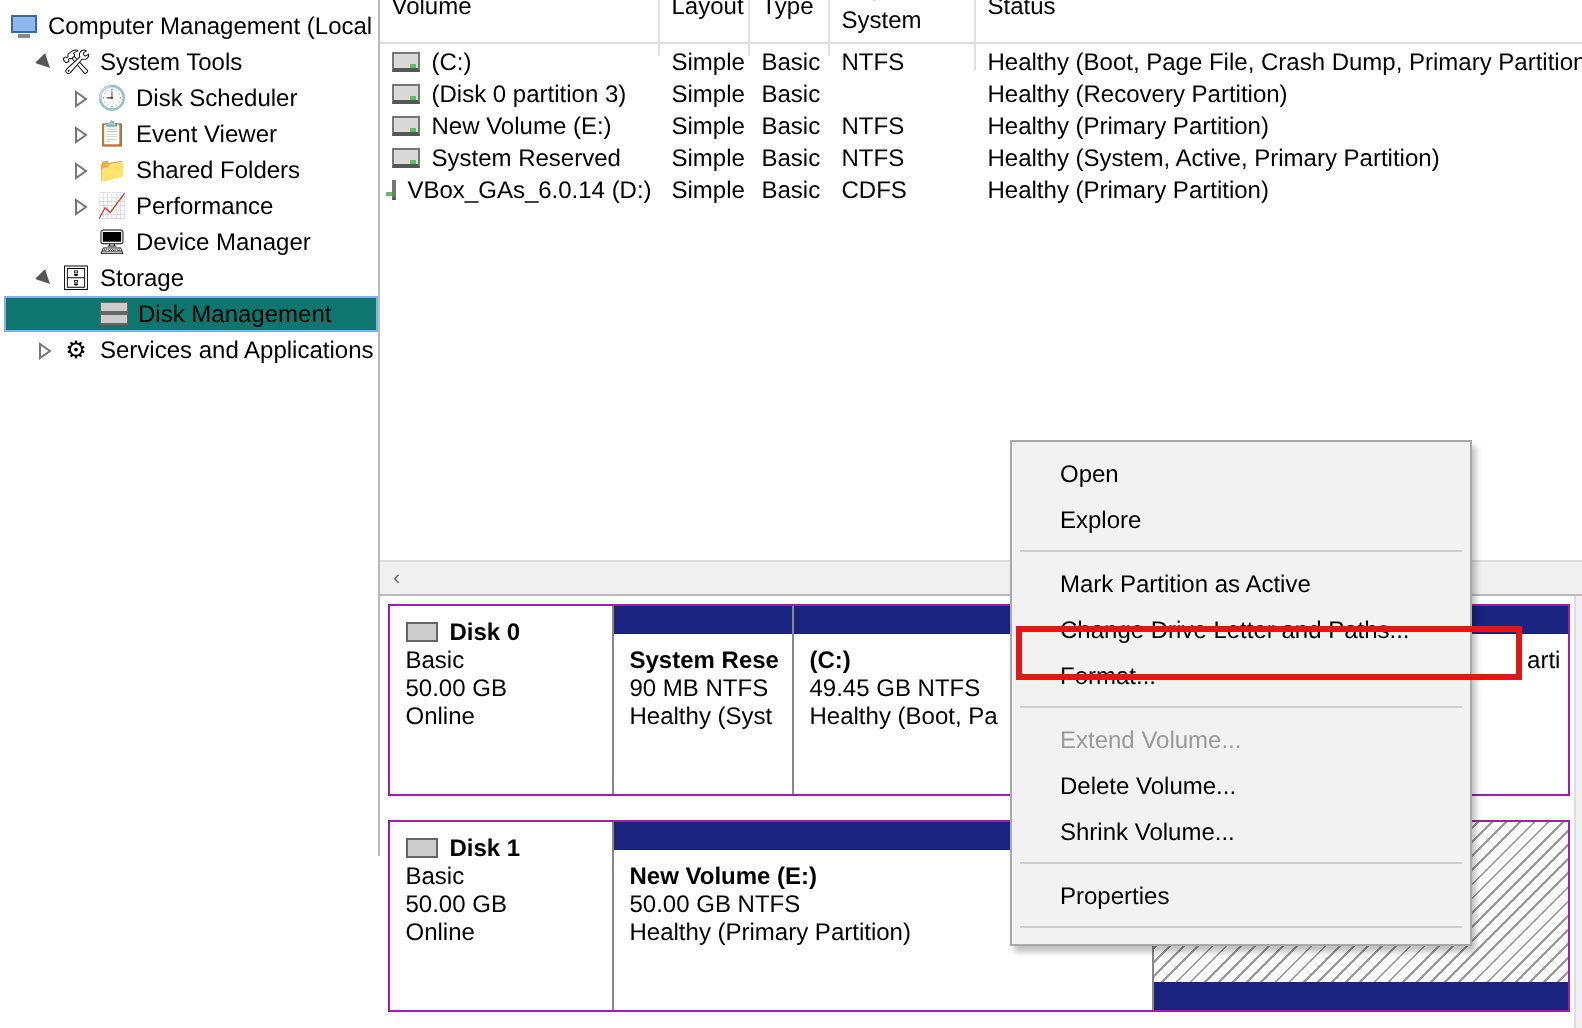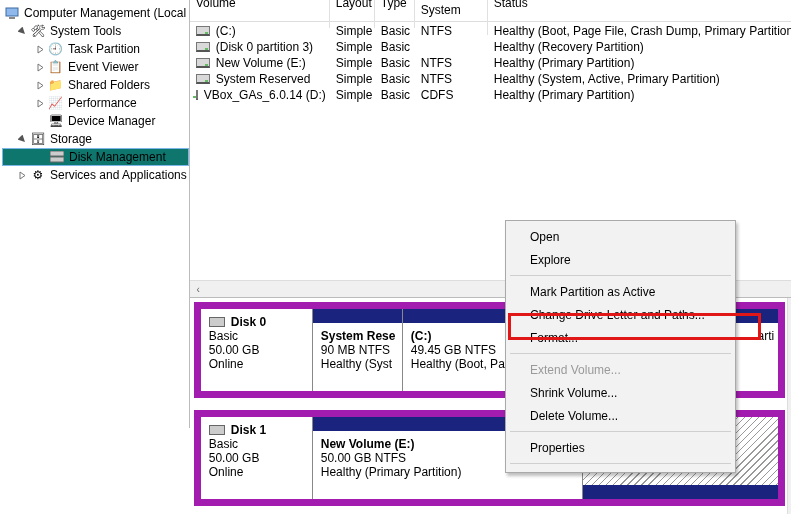--- a/index.html
+++ b/index.html
@@ -83,21 +83,21 @@
     border-top: 1px solid #ddd;
   }
   .hbtn {
     width: 17px; height: 17px; display: flex; justify-content: center; align-items: center;
     color: #666; font-size: 10px;
   }
   .disk-area {
     flex: 1; overflow: hidden; position: relative; padding: 4px 18px 4px 4px;
   }
   .disk-row {
-    display: flex; border: 7px solid #a21caf; margin-bottom: 12px;
+    display: flex; border: 1px solid #a21caf; margin-bottom: 12px;
     height: 96px;
   }
   .disk-label-cell {
     width: 112px; border-right: 1px solid #888;
     padding: 6px 8px; display: flex; flex-direction: column;
   }
   .disk-label-top { display: flex; align-items: center; font-weight: 700; }
   .disk-sm-icon {
     width: 16px; height: 10px; background: #ccc; border: 1px solid #666;
     margin-right: 6px;
@@ -171,21 +171,21 @@
       <span class="ticon">🛠</span>
       <span>System Tools</span>
     </div>
     <div class="tree-row indent2">
       <span class="twisty">
           <svg width="9" height="9" viewBox="0 0 9 9">
             <path d="M2 1 L7 4.5 L2 8 Z" fill="none" stroke="#777"></path>
           </svg>
         </span>
       <span class="ticon">🕘</span>
-      <span>Task Partition</span>
+      <span>Disk Scheduler</span>
     </div>
     <div class="tree-row indent2">
       <span class="twisty">
           <svg width="9" height="9" viewBox="0 0 9 9">
             <path d="M2 1 L7 4.5 L2 8 Z" fill="none" stroke="#777"></path>
           </svg>
         </span>
       <span class="ticon">📋</span>
       <span>Event Viewer</span>
     </div>
@@ -382,19 +382,19 @@
 
 <div class="ctx-menu">
   <div class="ctx-item">Open</div>
   <div class="ctx-item">Explore</div>
   <div class="ctx-sep"></div>
   <div class="ctx-item">Mark Partition as Active</div>
   <div class="ctx-item">Change Drive Letter and Paths...</div>
   <div class="ctx-item">Format...</div>
   <div class="ctx-sep"></div>
   <div class="ctx-item disabled">Extend Volume...</div>
+  <div class="ctx-item">Delete Volume...</div>
   <div class="ctx-item">Shrink Volume...</div>
-  <div class="ctx-item">Delete Volume...</div>
   <div class="ctx-sep"></div>
   <div class="ctx-item">Properties</div>
   <div class="ctx-sep"></div>
 </div>
 <div class="ctx-highlight"></div>
 
 </body></html>

